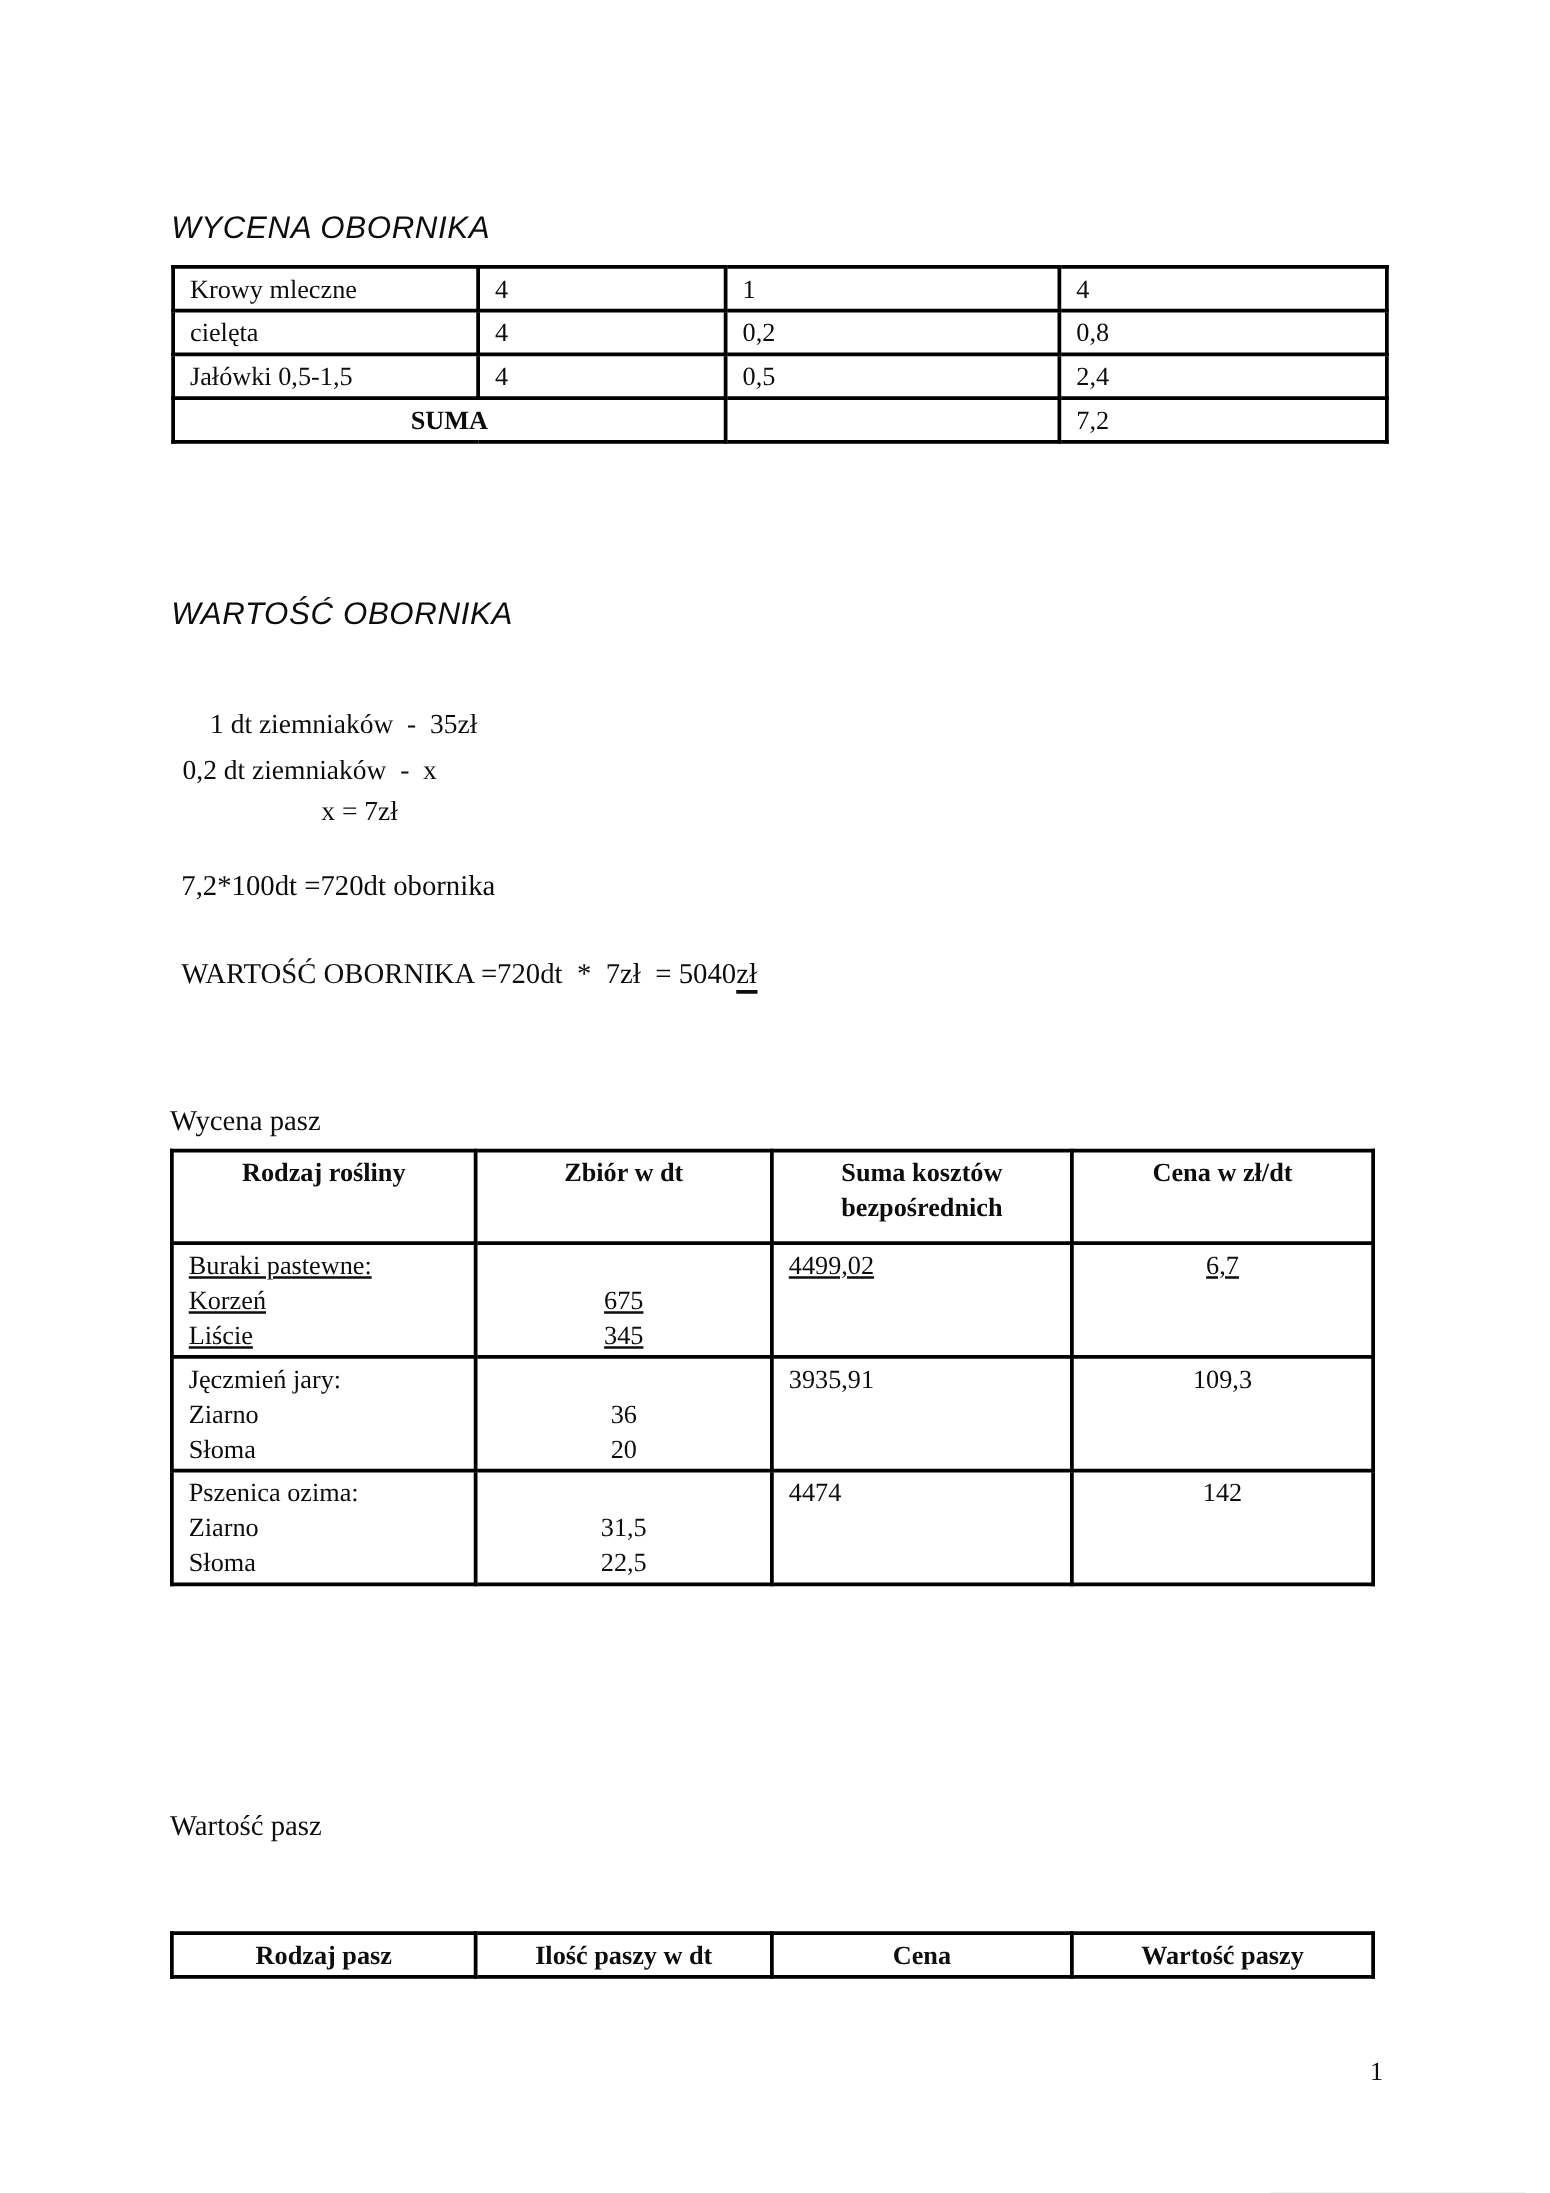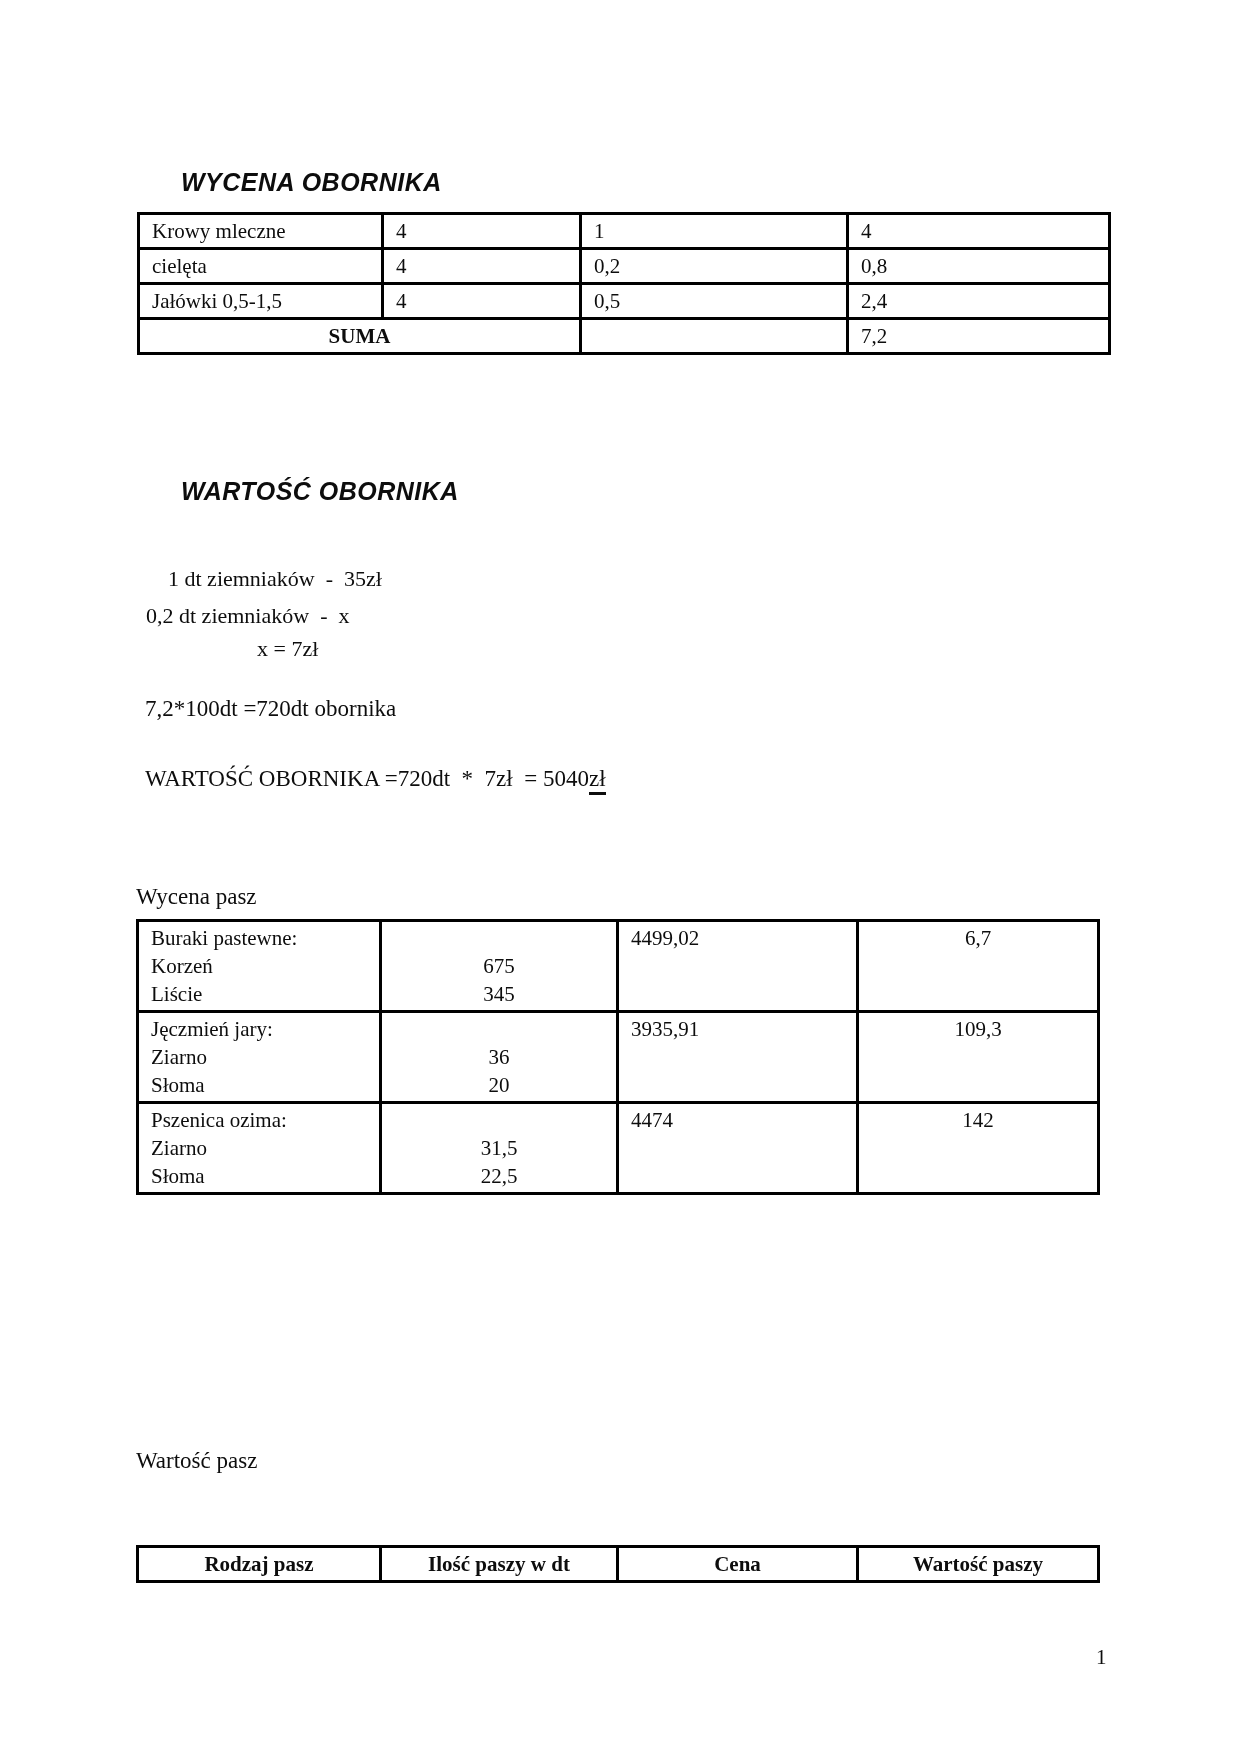--- a/index.html
+++ b/index.html
@@ -8,26 +8,25 @@
     width: 1240px;
     height: 1754px;
     background: #ffffff;
     font-family: "Liberation Serif", serif;
     color: #0d0d0d;
     overflow: hidden;
   }
   .abs { position: absolute; }
   .h-sans {
     font-family: "Liberation Sans", sans-serif;
-    font-weight: bold;
+    font-weight: normal;
     font-style: italic;
     font-size: 25px;
     letter-spacing: 0.5px;
     white-space: nowrap;
-    margin-left: 44px;
   }
   .h-serif {
     font-weight: normal;
     font-size: 23px;
     white-space: nowrap;
   }
   .calc-line { font-size: 22px; white-space: pre; }
   .calc-big  { font-size: 23px; white-space: pre; }
   .underline-zl { border-bottom: 3px solid #0d0d0d; padding-bottom: 1px; }
 
@@ -104,21 +103,27 @@
   <div class="abs h-serif" style="left:136px; top:884px;">Wycena pasz</div>
 
   <table class="doc" style="left:136px; top:919px; width:961px;">
     <colgroup>
       <col style="width:243px">
         <col style="width:237px">
         <col style="width:240px">
         <col style="width:241px">
     </colgroup>
     <tbody>
-    <tr style="height:86px;">
+        <tr style="height:74px;">
+      <th class="left">Rodzaj rośliny</th>
+      <th>Zbiór w dt</th>
+      <th class="left">Suma kosztów bezpośrednich</th>
+      <th>Cena w zł/dt</th>
+    </tr>
+    <tr style="height:86px;text-decoration:underline;">
       <td class="left pre">Buraki pastewne:
 Korzeń
 Liście</td>
       <td class="center pre">
 675
 345</td>
       <td class="left">4499,02</td>
       <td class="cena-val">6,7</td>
     </tr>
     <tr style="height:80px;">

